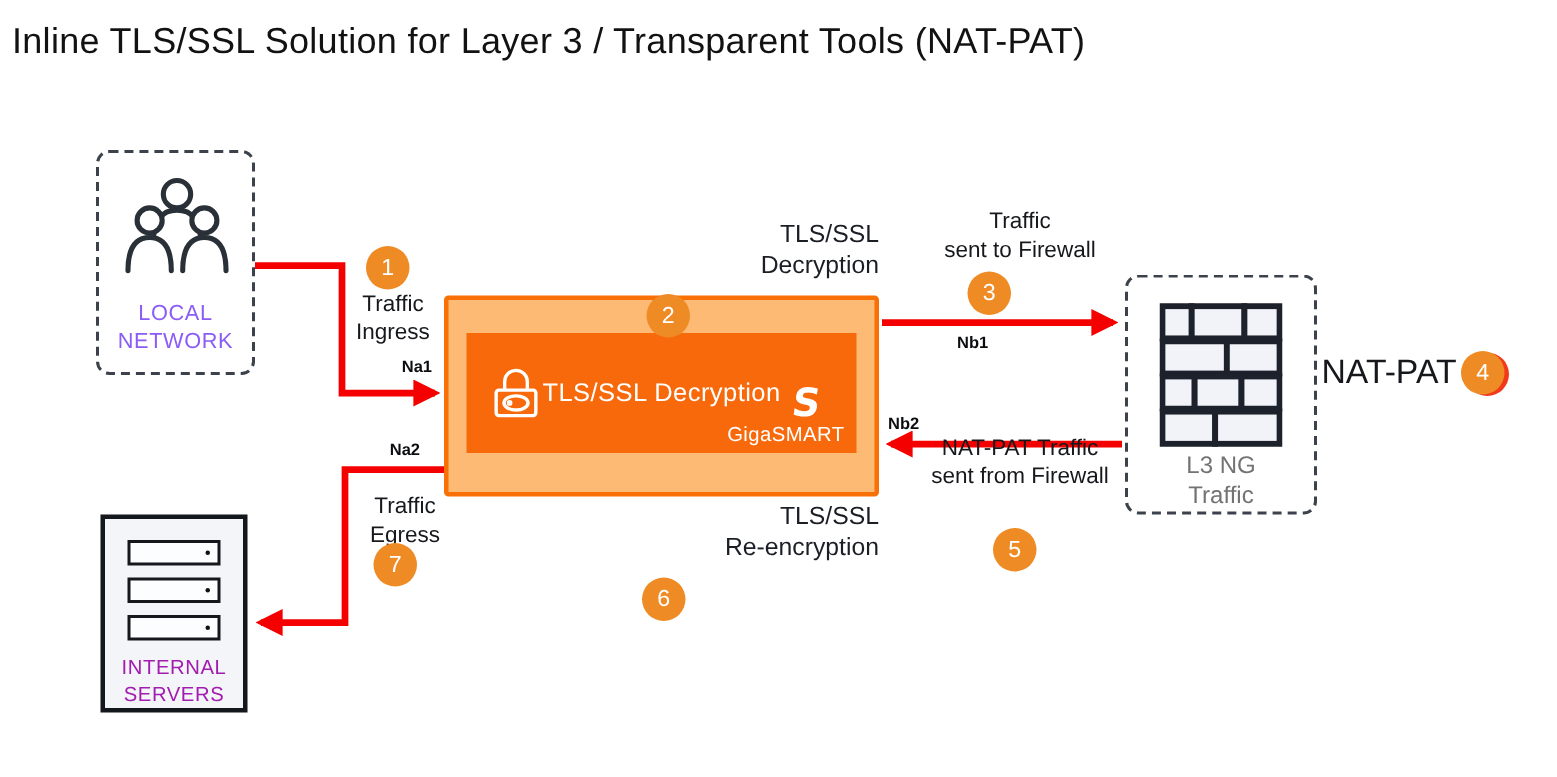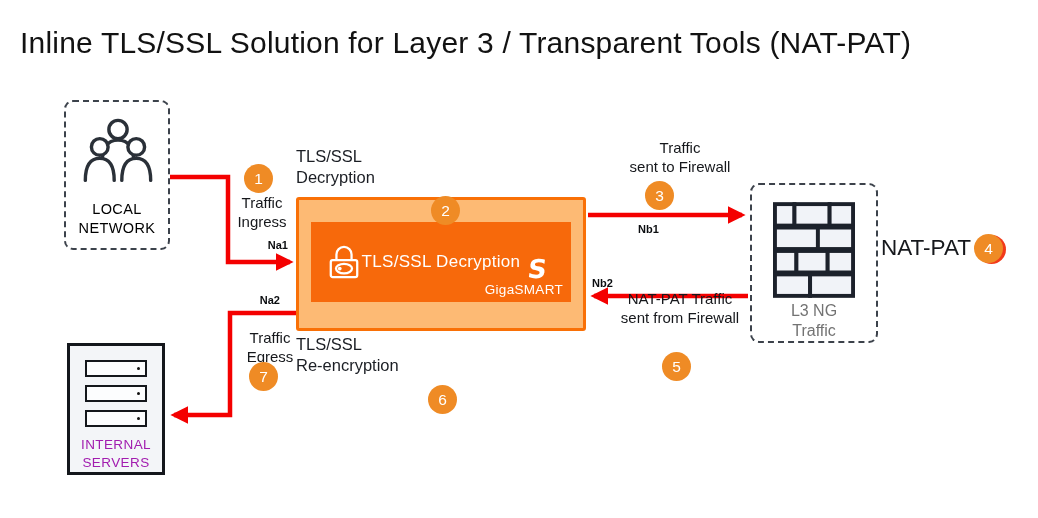--- a/index.html
+++ b/index.html
@@ -1,48 +1,48 @@
 <!DOCTYPE html>
 <html style="--accent-orange: #EF8B25; --box-orange: #F97006; --box-orange-fill: #F7690B; --arrow-red: #F40000; --badge-shadow: #F23A1A; --ink: #16181C;"><head>
 <meta charset="utf-8">
 <style>
   html,body{margin:0;padding:0;background:#ffffff;}
   .canvas{
     position:relative;width:1038px;height:518px;background:#ffffff;
     font-family:"Liberation Sans",sans-serif;color:var(--ink,#16181C);overflow:hidden;
   }
   .title{
-    position:absolute;left:8px;top:14px;margin:12px;font-size:30px;font-weight:400;
+    position:absolute;left:8px;top:14px;margin:0;font-size:24px;font-weight:400;
     letter-spacing:0.2px;color:#121212;white-space:nowrap;
   }
   
   .arrows{position:absolute;left:0;top:0;width:1038px;height:518px;pointer-events:none;}
   .arrow{fill:none;stroke:var(--arrow-red,#F40000);stroke-width:4.5;}
   .ah{fill:var(--arrow-red,#F40000);}
   
   .node{position:absolute;box-sizing:border-box;}
   .dashedbox{border:2px dashed #3c424b;border-radius:9px;background:#ffffff;}
-  .nodelabel{font-size:14.5px;line-height:19px;text-align:center;letter-spacing:0.4px;color:#000000;}
+  .nodelabel{font-size:14.5px;line-height:19px;text-align:center;letter-spacing:0.4px;color:#8b5cf6;}
   
   .local{left:64px;top:100px;width:106px;height:150px;display:flex;flex-direction:column;
          align-items:center;justify-content:flex-end;padding-bottom:10px;}
   .users-svg{position:absolute;top:14px;left:14px;}
   
   .gsbox{position:absolute;left:296px;top:197px;width:290px;height:134px;
          border:3.5px solid var(--box-orange,#F97006);background:#fdba74;border-radius:3px;box-sizing:border-box;}
   .gsinner{position:absolute;left:12px;top:22px;width:260px;height:80px;
            background:var(--box-orange-fill,#F7690B);}
   .lock-svg{position:absolute;left:16px;top:20px;}
   .gsinner-label{position:absolute;left:0;top:0;width:100%;height:100%;display:flex;
                  align-items:center;justify-content:center;color:#fff;font-size:17px;letter-spacing:0.3px;}
   .brand{position:absolute;right:8px;bottom:5px;display:flex;flex-direction:column;align-items:flex-end;color:#fff;}
   .sglyph{font-size:26px;font-weight:bold;line-height:25px;transform:skewX(-8deg);margin-right:16px;
           font-family:"DejaVu Sans",sans-serif;}
   .brandname{font-size:13.5px;letter-spacing:0.3px;}
-  .glabel{position:absolute;text-align:left;font-size:16.5px;line-height:21px;color:#1b1e24;}
+  .glabel{position:absolute;text-align:right;font-size:16.5px;line-height:21px;color:#1b1e24;}
   .glabel.top{left:296px;top:146px;width:290px;}
   .glabel.bottom{left:296px;top:334px;width:290px;}
   
   .fw{left:750px;top:183px;width:128px;height:160px;display:flex;flex-direction:column;
       align-items:center;padding-top:17px;}
   .fwlabel{font-size:16px;line-height:20px;text-align:center;margin-top:3px;color:#737373;}
   .natpat{position:absolute;left:881px;top:235px;font-size:22.5px;color:#16181c;}
   
   .servers{left:67px;top:343px;width:98px;height:132px;border:3px solid #14171c;background:#f3f5f8;
            display:flex;flex-direction:column;align-items:center;padding-top:14px;}

